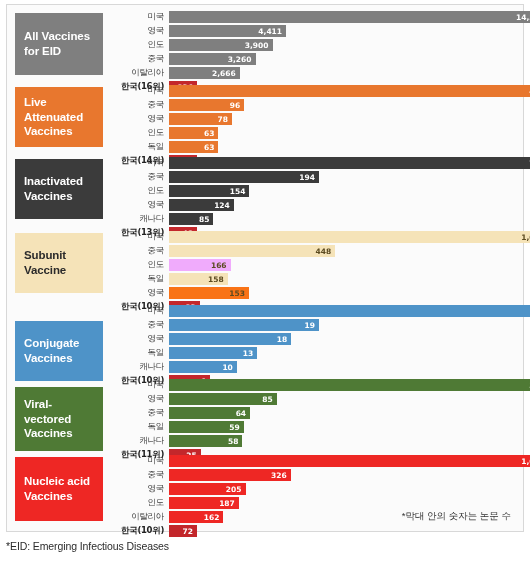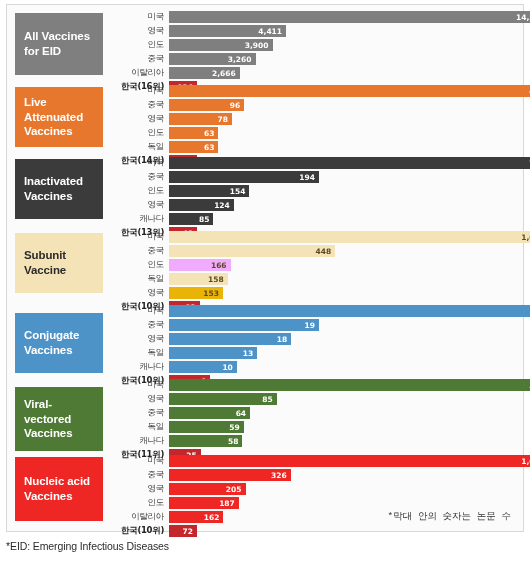--- a/index.html
+++ b/index.html
@@ -106,21 +106,21 @@
   .bar.light-value .bar-value { color: #5b4a20; }
 
   .korea-row .country-name { font-weight: bold; color: #222; }
 
   .note-inner {
     position: absolute;
     right: 12px;
     bottom: 8px;
     font-size: 9.5px;
     color: #333;
-    font-family: Liberation Mono, monospace;
+    font-family: Liberation Sans, sans-serif;
     white-space: nowrap;
   }
 
   .footnote {
     position: absolute;
     left: 6px;
     top: 540px;
     font-size: 10.5px;
     color: #2b2b2b;
     letter-spacing: -0.1px;
@@ -323,37 +323,37 @@
               <div class="country-name">독일</div>
               <div class="bar-wrap">
                 <div class="bar light-value" style="width: 58.6328px; background: rgb(245, 227, 184);">
                   <span class="bar-value">158</span>
                 </div>
               </div>
             </div>
             <div class="bar-row">
               <div class="country-name">영국</div>
               <div class="bar-wrap">
-                <div class="bar light-value" style="width: 54px; background: #eab308;">
+                <div class="bar light-value" style="width: 80px; background: #f97316;">
                   <span class="bar-value">153</span>
                 </div>
               </div>
             </div>
             <div class="bar-row korea-row">
               <div class="country-name">한국(10위)</div>
               <div class="bar-wrap">
                 <div class="bar light-value" style="width: 30.8008px; background: rgb(195, 39, 43);">
                   <span class="bar-value" style="color: rgb(255, 255, 255);">83</span>
                 </div>
               </div>
             </div>
           </div>
         </div>
         <div class="group-row" style="top: 300px; height: 66px;">
-          <div class="cat-label" style="background: rgb(78, 147, 200); color: rgb(255, 255, 255); height: 60px; top: 8px;">Conjugate Vaccines</div>
+          <div class="cat-label" style="background: rgb(78, 147, 200); color: rgb(255, 255, 255); height: 60px; top: 16px;">Conjugate Vaccines</div>
           <div class="bars-area">
             <div class="bar-row">
               <div class="country-name">미국</div>
               <div class="bar-wrap">
                 <div class="bar dark-value" style="width: 380px; background: rgb(78, 147, 200);"></div>
               </div>
             </div>
             <div class="bar-row">
               <div class="country-name">중국</div>
               <div class="bar-wrap">

